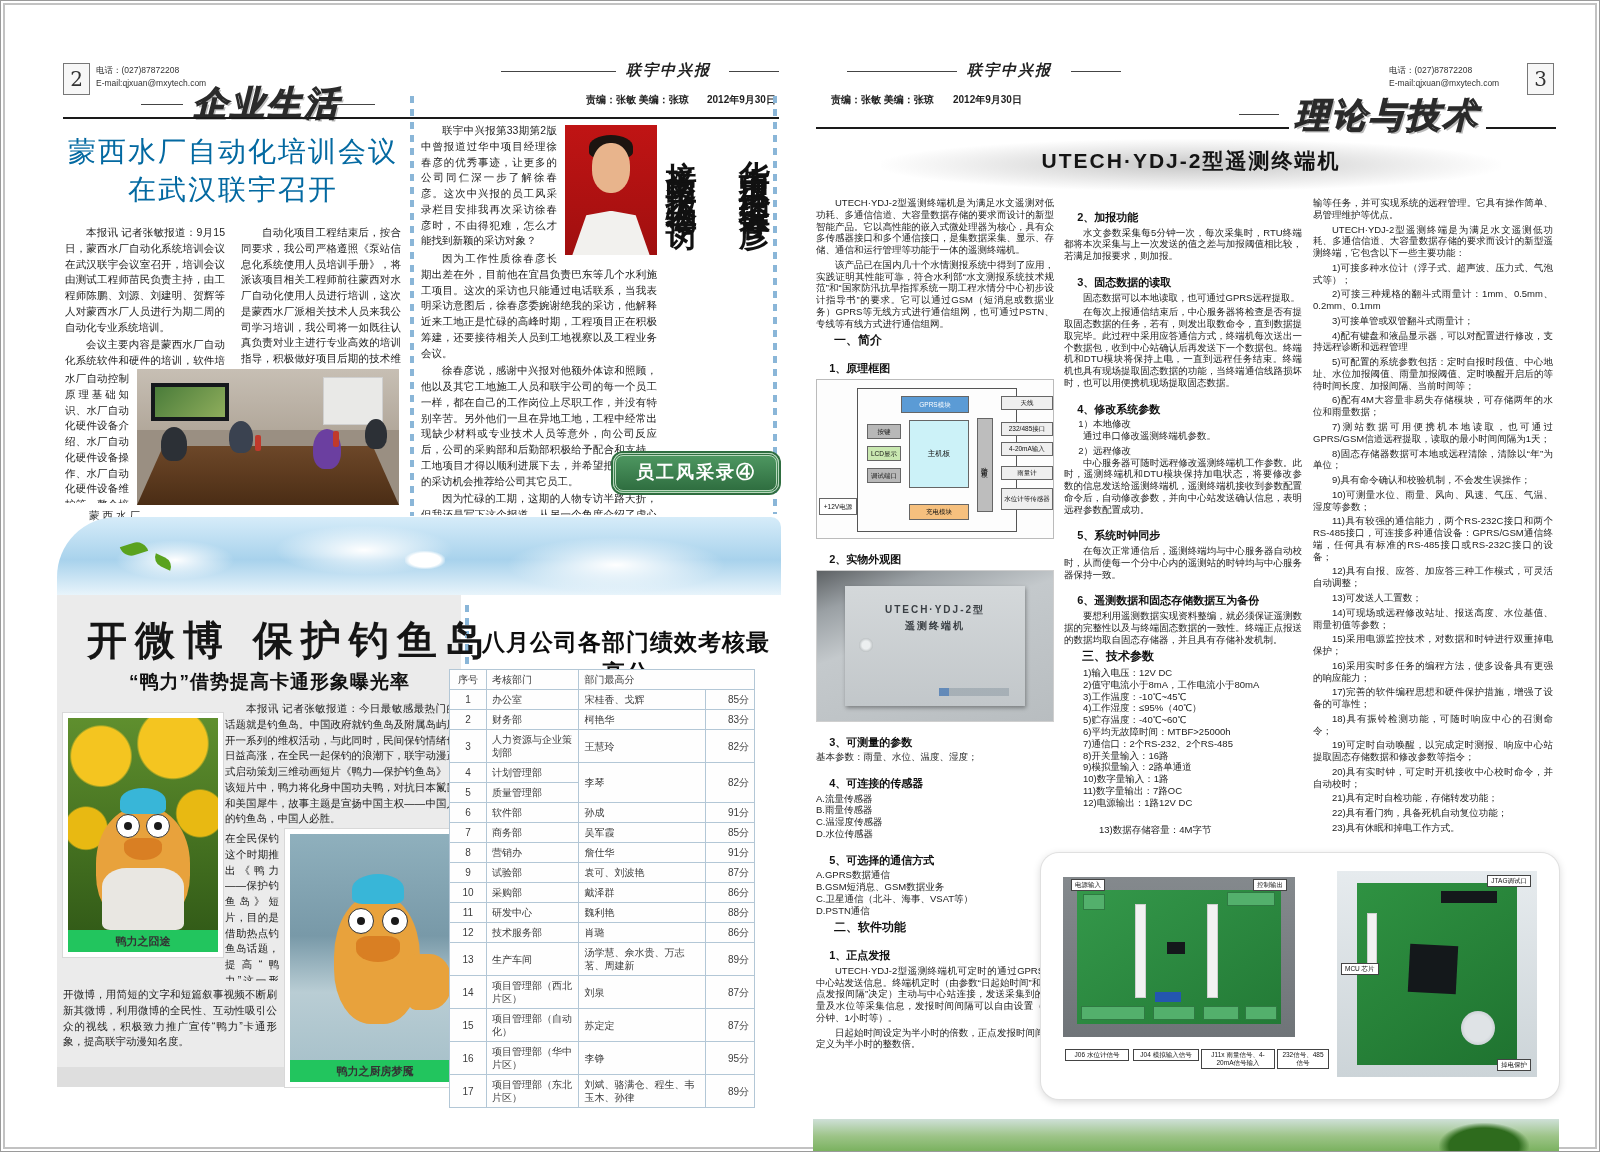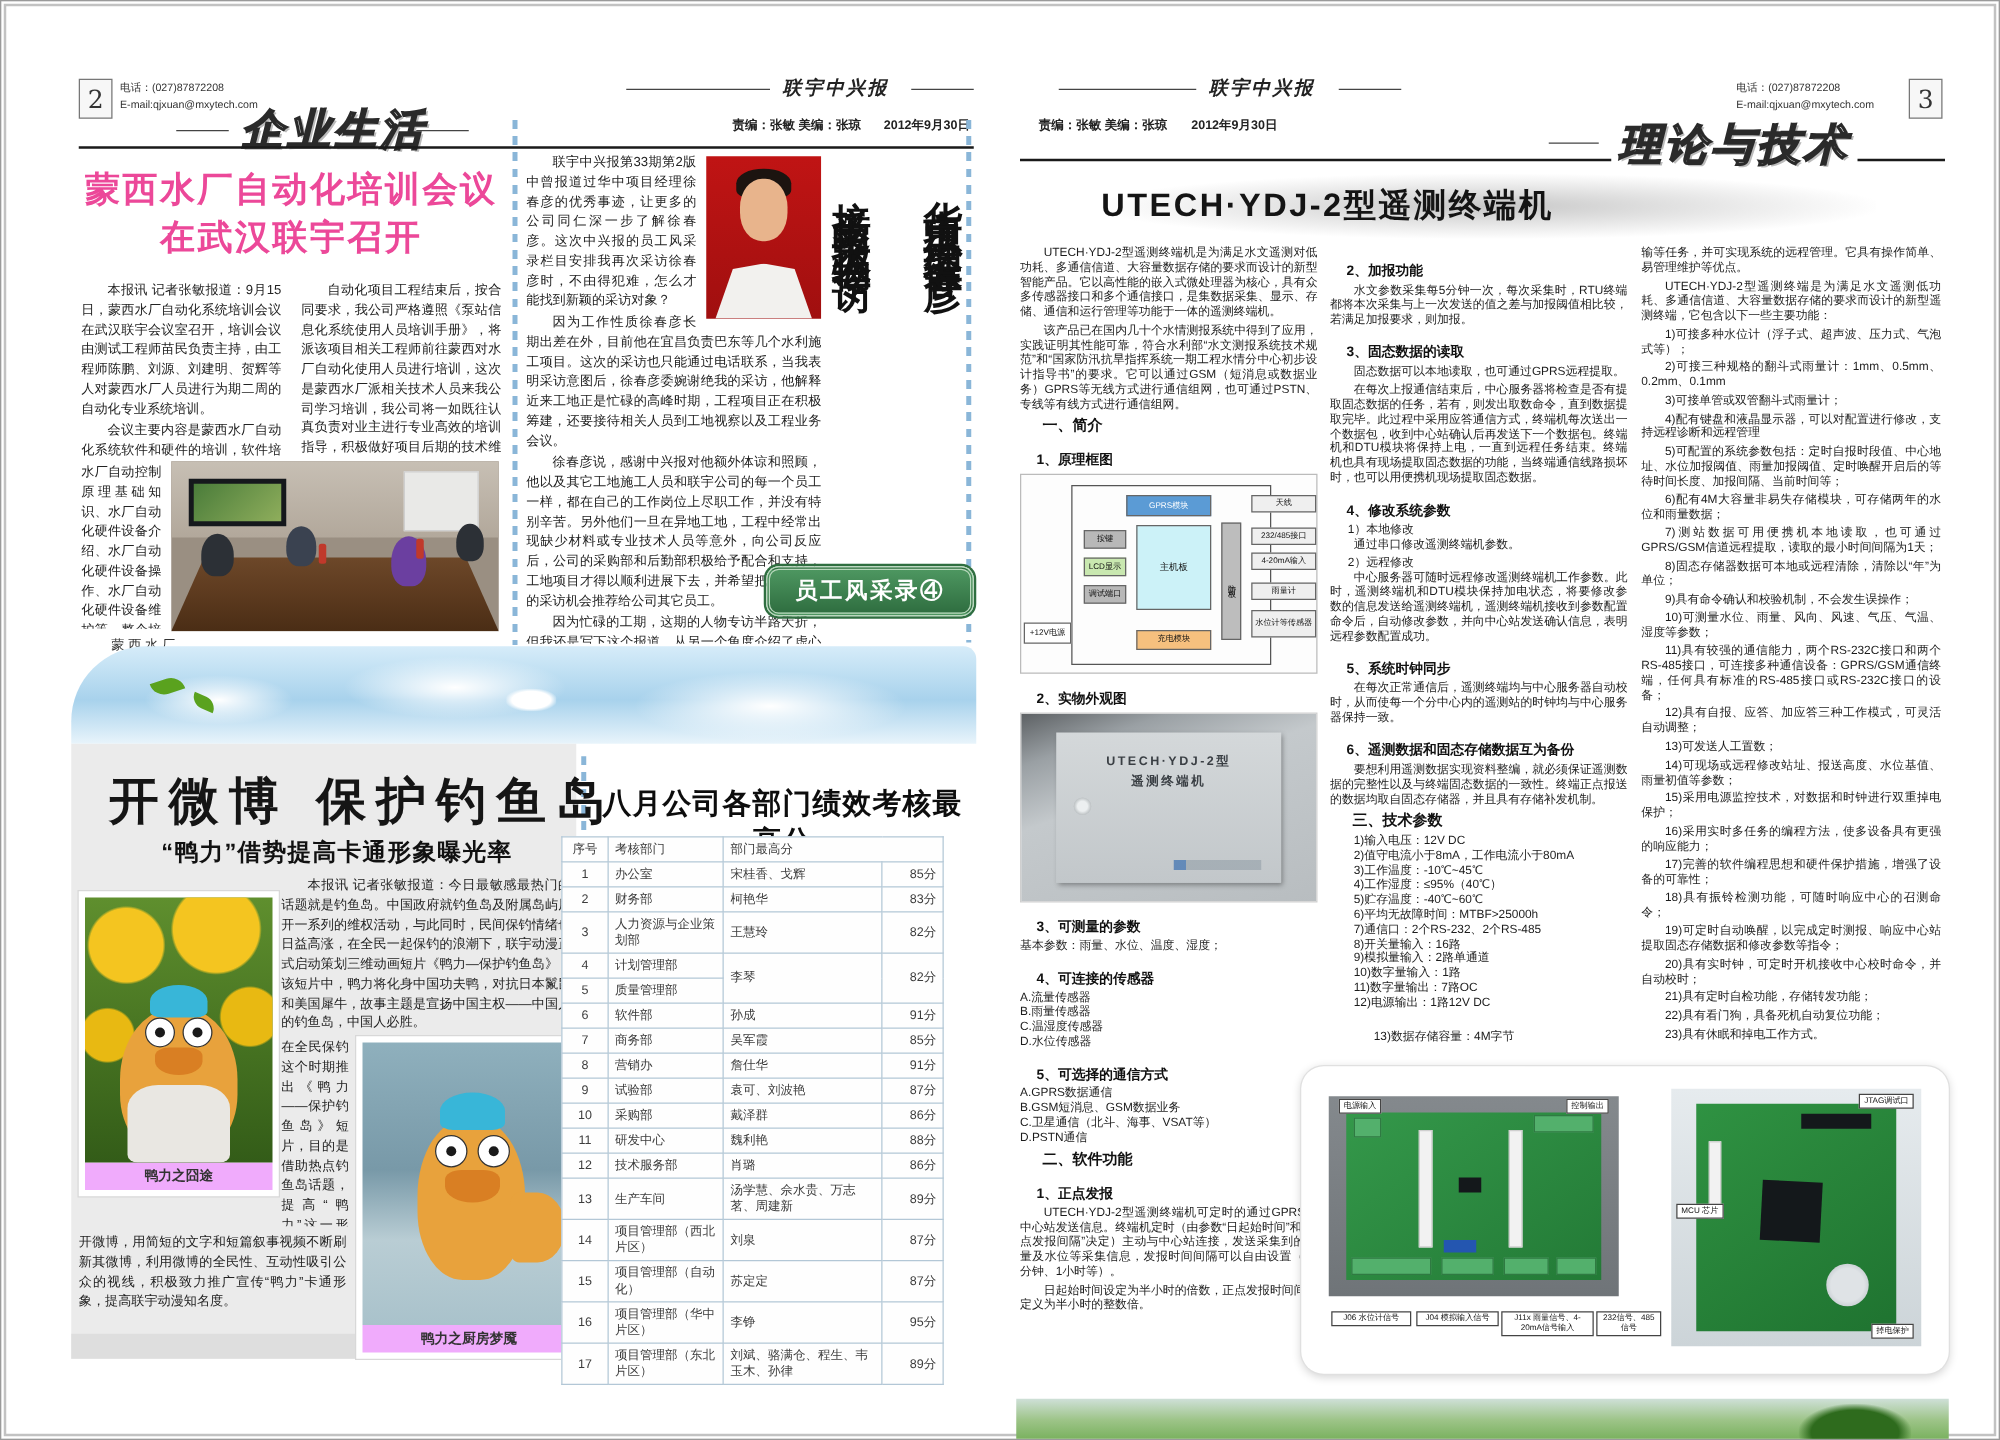--- a/index.html
+++ b/index.html
@@ -14,46 +14,46 @@
   .lead{font-weight:bold;}
   .rule{background:#1a1a1a;height:2px;}
   .masthead{font-family:"DejaVu Serif",serif;font-style:italic;font-weight:bold;font-size:15px;color:#222;letter-spacing:2px;}
   .dash{height:1px;background:#444;}
   .section-title{font-size:34px;font-weight:900;font-style:italic;color:#ededed;
      -webkit-text-stroke:1.4px #2a2a2a;text-shadow:2px 2px 0 #bbb;letter-spacing:3px;white-space:nowrap;}
   .pagebox{width:25px;height:30px;border:1px solid #777;background:#f7f7f7;color:#333;
      font-family:"DejaVu Serif",serif;font-size:20px;text-align:center;line-height:30px;}
   .contact{font-size:8.5px;color:#333;line-height:1.5;}
   .editors{font-size:10px;font-weight:bold;color:#222;}
-  .headline1{font-size:28px;font-weight:700;color:#ec4899;text-align:center;letter-spacing:2px;line-height:1.35;}
+  .headline1{font-size:28px;font-weight:400;color:#0369a1;text-align:center;letter-spacing:2px;line-height:1.35;}
   .wavy{width:4px;background:repeating-linear-gradient(180deg,#8ab6d8 0 7px,rgba(255,255,255,0) 7px 13px);}
   .caption{font-size:10.5px;color:#333;letter-spacing:3px;}
   .vtitle{writing-mode:vertical-rl;font-size:31px;font-weight:900;color:#111;letter-spacing:7px;line-height:1.25;}
   .badge{background:linear-gradient(180deg,#4d9660,#2f6e40);border:3px double #b9d8bd;border-radius:10px;
      color:#fff;font-size:18px;font-weight:bold;text-align:center;letter-spacing:2px;
      box-shadow:0 0 0 2px #2f6e40;line-height:32px;}
   .sky{background:linear-gradient(180deg,#d6ecf9 0%,#a8d2ec 55%,#e8f4fb 100%);
      border-radius:60px 10px 0 0;}
   .cloud{position:absolute;background:radial-gradient(ellipse at center,#ffffff 0%,rgba(255,255,255,0) 70%);}
   .leaf{position:absolute;width:26px;height:12px;background:#5aa21e;border-radius:0 12px 0 12px;}
   .graypanel{background:#ebebeb;}
   .callig{font-family:"DejaVu Serif",serif;font-weight:bold;font-size:40px;color:#151515;letter-spacing:8px;white-space:nowrap;}
   .subtl{font-size:19px;font-weight:900;color:#111;letter-spacing:1px;white-space:nowrap;}
-  .figcap{background:#f0abfc;text-align:center;font-size:11px;font-weight:bold;color:#333;line-height:22px;}
+  .figcap{background:#22c55e;text-align:center;font-size:11px;font-weight:bold;color:#333;line-height:22px;}
   .figframe{background:#fff;padding:5px;box-shadow:0 0 0 1px #d8d8d8;}
   .tbl-title{font-size:23px;font-weight:900;color:#0d0d0d;text-align:center;letter-spacing:1px;}
   table.score{border-collapse:collapse;width:306px;background:#fefefe;}
   table.score td,table.score th{border:1px solid #b3c7d6;font-size:10px;color:#3c3c3c;
      padding:3px 5px;font-weight:normal;text-align:left;line-height:1.3;}
   table.score td.num{text-align:center;width:26px;}
   table.score td.scr{text-align:right;width:38px;}
   .p3-h1{font-size:12px;font-weight:900;color:#111;margin:4px 0 3px 0;text-indent:1.5em;}
   .p3-h2{font-size:11px;font-weight:900;color:#111;margin:14px 0 2px 0;text-indent:1.2em;}
   .p3col{background:#fff;}
-  .bigtitle{font-size:26px;font-weight:900;color:#141414;letter-spacing:2px;text-align:left;}
+  .bigtitle{font-size:21px;font-weight:900;color:#141414;letter-spacing:2px;text-align:center;}
   .halo{background:radial-gradient(ellipse at center,#c7c7c7 0%,rgba(199,199,199,0) 72%);}
   .dgm{position:relative;border:1px solid #bbb;background:#fdfdfd;}
   .dgm .box{position:absolute;border:1px solid #666;font-size:6.5px;color:#111;
      display:flex;align-items:center;justify-content:center;text-align:left;line-height:1.1;}
   .devphoto{background:linear-gradient(160deg,#5d6164 0%,#9aa0a4 18%,#c4c9cc 40%,#b8bdc0 100%);
      position:relative;border:1px solid #cfcfcf;}
   .devpanel{position:absolute;left:12%;top:10%;width:76%;height:80%;
      background:linear-gradient(180deg,#d4d8da,#c2c7ca);box-shadow:1px 2px 4px rgba(0,0,0,.35);}
   .devtxt{font-size:10px;color:#3a3f44;font-weight:bold;text-align:center;letter-spacing:2px;line-height:1.6;}
   .pcbpanel{background:#fff;border-radius:18px;box-shadow:0 0 0 1px #e0e0e0,0 2px 8px rgba(0,0,0,.18);}

